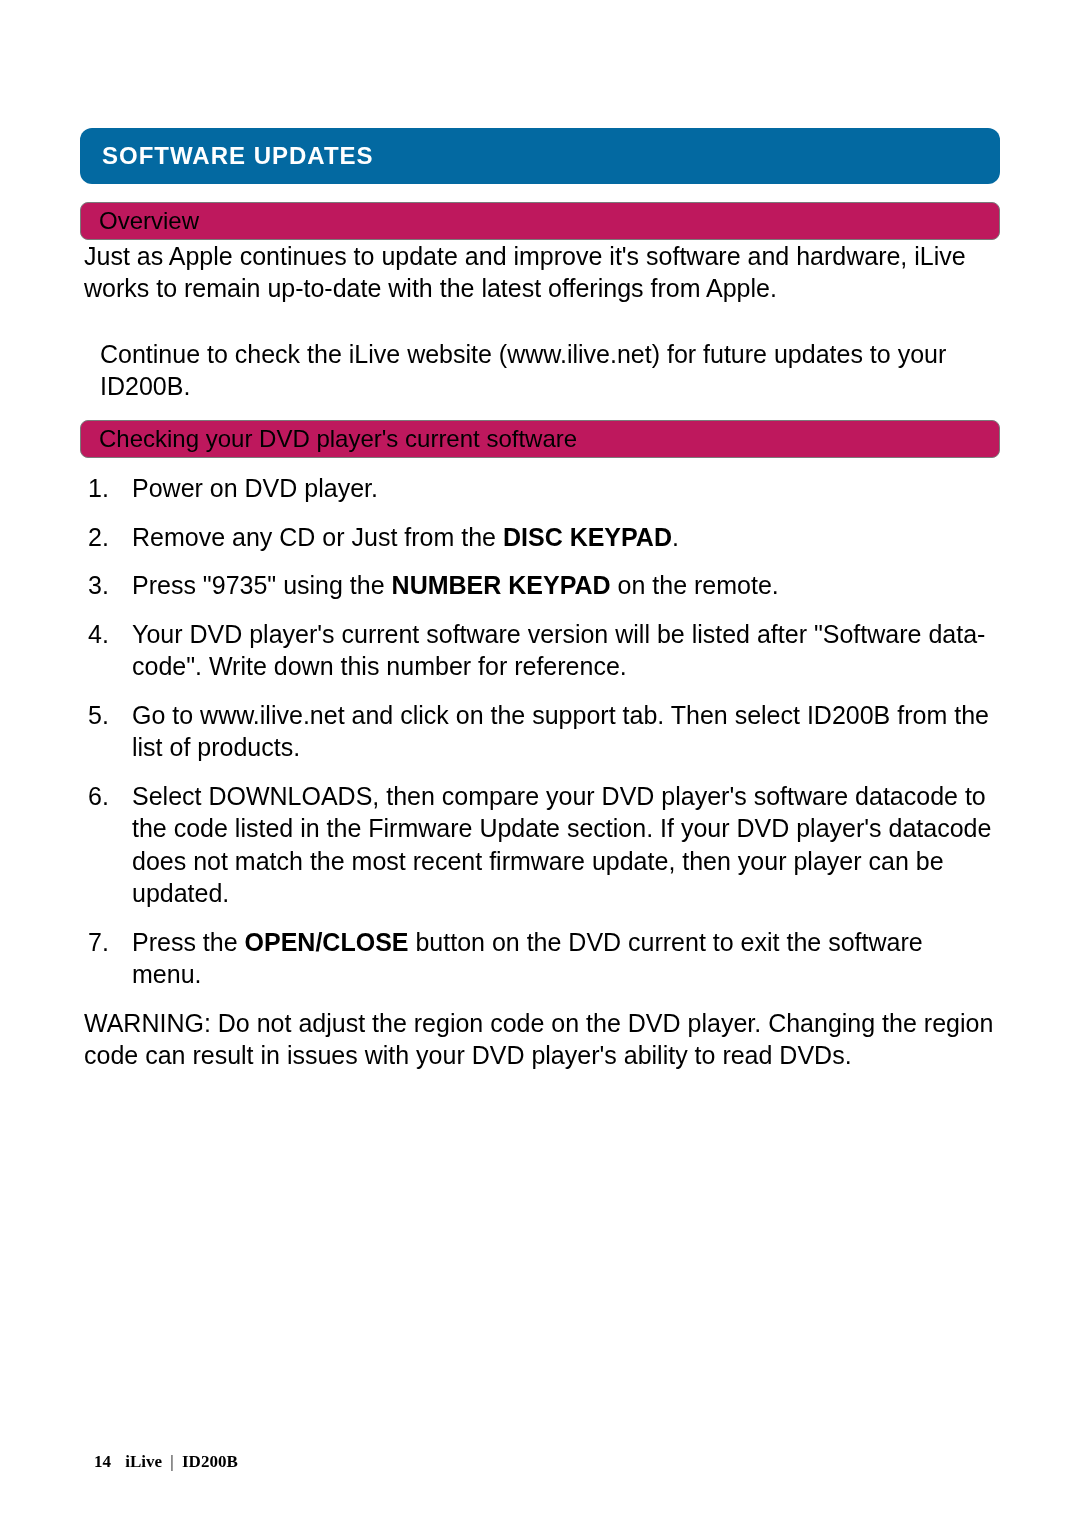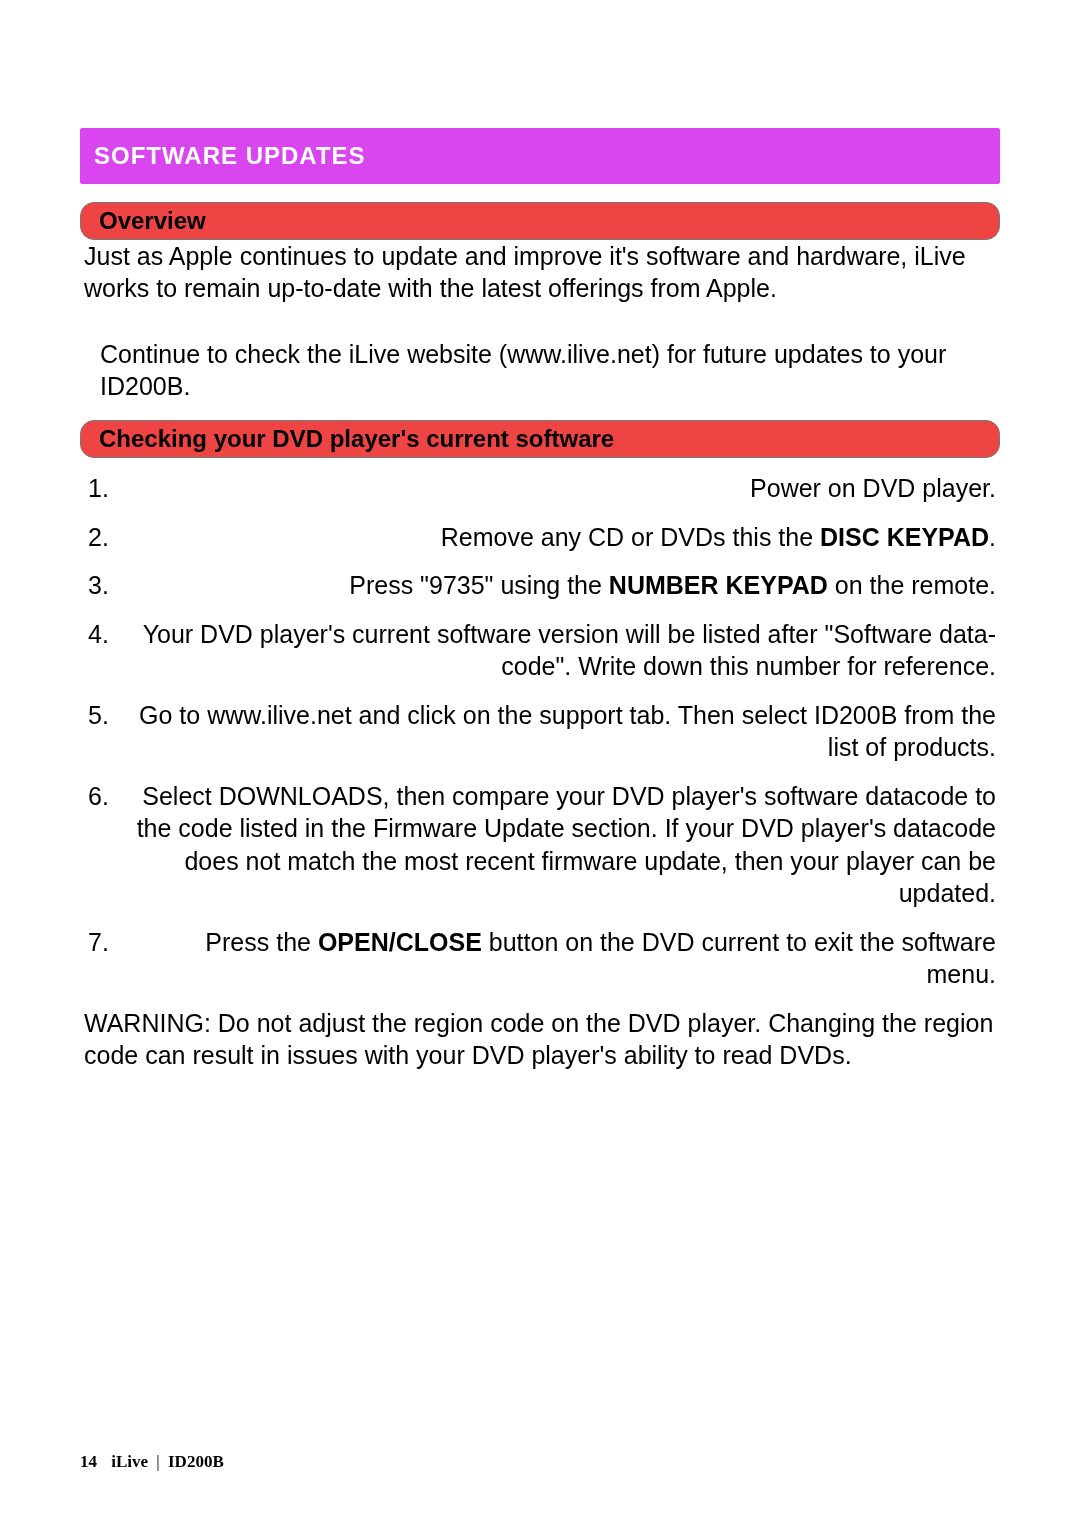--- a/index.html
+++ b/index.html
@@ -6,33 +6,33 @@
   html, body { background: #fff; }
   body {
     width: 1080px;
     height: 1532px;
     font-family: "Segoe UI", "Helvetica Neue", Arial, sans-serif;
     color: #000;
     position: relative;
     padding: 128px 80px 0 80px;
   }
   .section-title {
-    background: #d946ef;
+    background: #0369a1;
     color: #fff;
     font-weight: 700;
     font-size: 24px;
     letter-spacing: 1px;
-    padding: 14px 14px;
-    border-radius: 2px;
+    padding: 14px 22px;
+    border-radius: 12px;
   }
   .sub-header {
-    background: #ef4444;
+    background: #be185d;
     border: 1.5px solid #7a7a7a;
-    border-radius: 14px;
-    font-weight: 700;
+    border-radius: 8px;
+    font-weight: 400;
     font-size: 24px;
     padding: 4px 18px;
     margin-top: 18px;
     color: #000;
   }
   .body-text {
     font-size: 25px;
     line-height: 1.28;
     margin-top: 0;
     padding: 0 4px;
@@ -44,32 +44,31 @@
     margin-top: 14px;
     padding: 0 4px;
   }
   ol.steps > li {
     counter-increment: step;
     position: relative;
     font-size: 25px;
     line-height: 1.3;
     padding-left: 48px;
     margin-bottom: 16px;
-    text-align: right;
   }
   ol.steps > li::before {
     content: counter(step) ".";
     position: absolute;
     left: 4px;
     top: 0;
     font-size: 25px;
   }
   .footer {
     position: absolute;
-    left: 80px;
+    left: 94px;
     bottom: 60px;
     font-size: 17px;
     font-weight: 700;
     font-family: Georgia, "Times New Roman", serif;
   }
   .footer .pnum { margin-right: 10px; }
   .footer .sep { font-weight: 400; margin: 0 4px; }
   strong { font-weight: 700; }
 </style>
 </head>
@@ -88,21 +87,21 @@
 
 <div class="sub-header" style="">
   <span>Checking your DVD player's current software</span>
 </div>
 
 <ol class="steps">
   <li>
     <span>Power on DVD player.</span>
   </li>
   <li>
-    <span>Remove any CD or DVDs this the </span><strong>DISC KEYPAD</strong><span>.</span>
+    <span>Remove any CD or Just from the </span><strong>DISC KEYPAD</strong><span>.</span>
   </li>
   <li>
     <span>Press "9735" using the </span><strong>NUMBER KEYPAD</strong><span> on the remote.</span>
   </li>
   <li>
     <span>Your DVD  player's current software version will be listed after "Software data-code". Write down this number for reference.</span>
   </li>
   <li>
     <span>Go to www.ilive.net  and click on the support tab.  Then select ID200B from the list of products.</span>
   </li>

